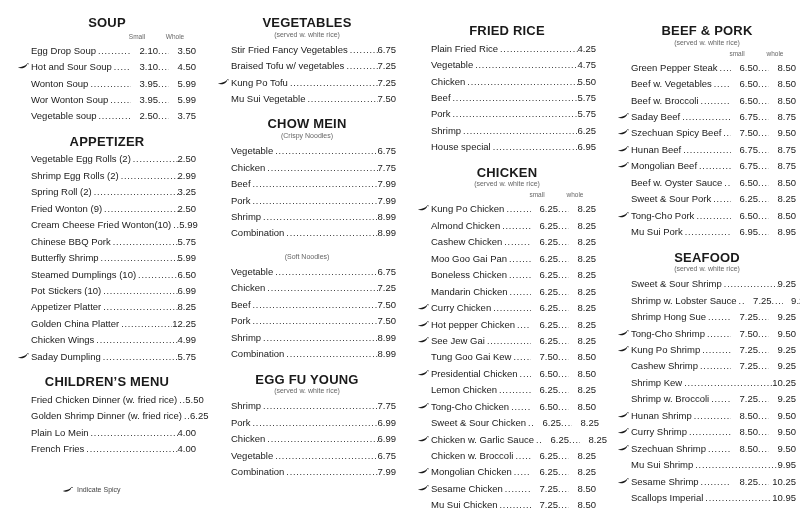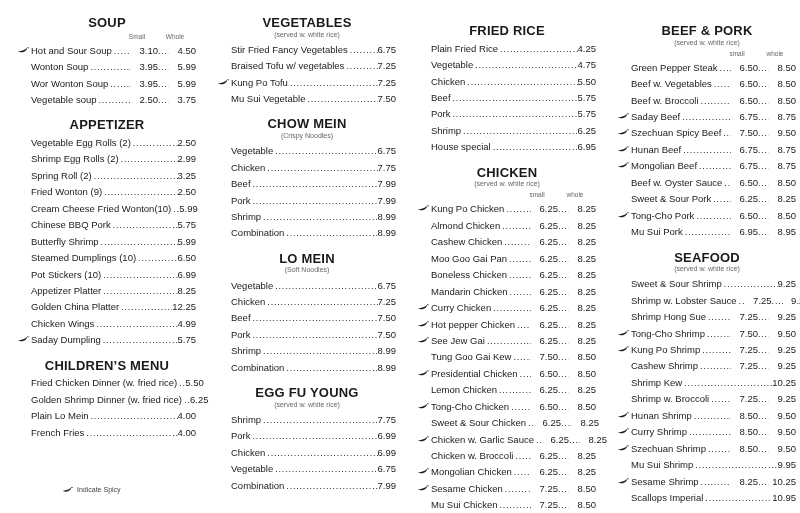--- a/index.html
+++ b/index.html
@@ -34,20 +34,27 @@
 <div class="menu">
   <div class="col">
       <div class="section">
         <div class="title">SOUP</div>
         <div class="phead">
           <span class="ph">Small</span>
           <span class="ph">Whole</span>
         </div>
         <div class="items">
           <div class="item">
+            <span class="name">Egg Drop Soup</span>
+            <span class="leader"></span>
+            <span class="price">2.10</span>
+            <span class="leader mid"></span>
+            <span class="price">3.50</span>
+          </div>
+          <div class="item">
             <span class="spicy"><svg viewBox="0 0 20 12" width="12" height="8" aria-hidden="true">
                 <path d="M1.5 8.6 C5 10.8 12 10.6 15.8 5.6 C16.6 4.5 16.2 3.8 15.2 4.3 C10 6.9 5.5 7.6 1.5 8.6 Z" fill="#1a1a1a"></path>
                 <path d="M15.2 4.6 C16 2.4 17.6 1.4 19 2.2" stroke="#1a1a1a" stroke-width="1.3" fill="none" stroke-linecap="round"></path>
               </svg></span>
             <span class="name">Hot and Sour Soup</span>
             <span class="leader"></span>
             <span class="price">3.10</span>
             <span class="leader mid"></span>
             <span class="price">4.50</span>
           </div>
@@ -235,21 +242,20 @@
             <span class="price single">8.99</span>
           </div>
           <div class="item">
             <span class="name">Combination</span>
             <span class="leader"></span>
             <span class="price single">8.99</span>
           </div>
         </div>
       </div>
       <div class="section">
-        <div class="title">LO MEIN</div>
         <div class="subtitle">(Soft Noodles)</div>
         <div class="items">
           <div class="item">
             <span class="name">Vegetable</span>
             <span class="leader"></span>
             <span class="price single">6.75</span>
           </div>
           <div class="item">
             <span class="name">Chicken</span>
             <span class="leader"></span>

